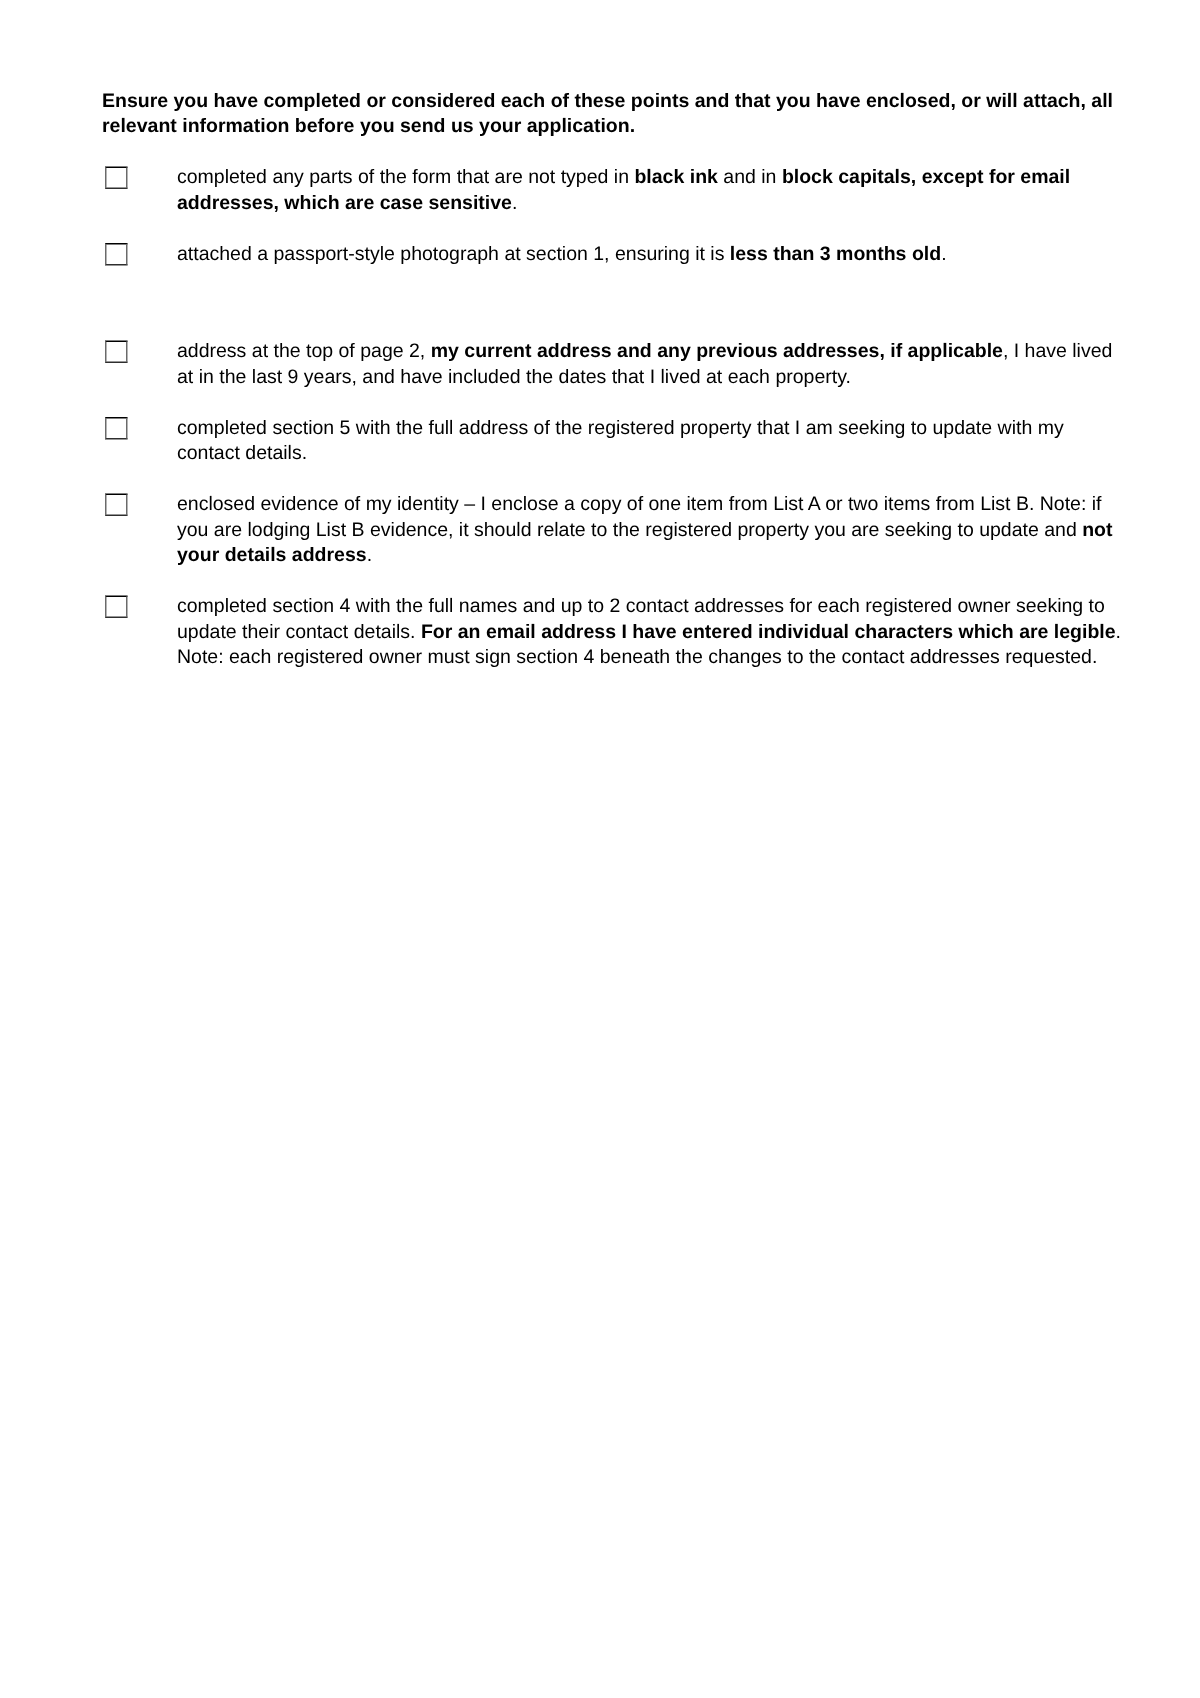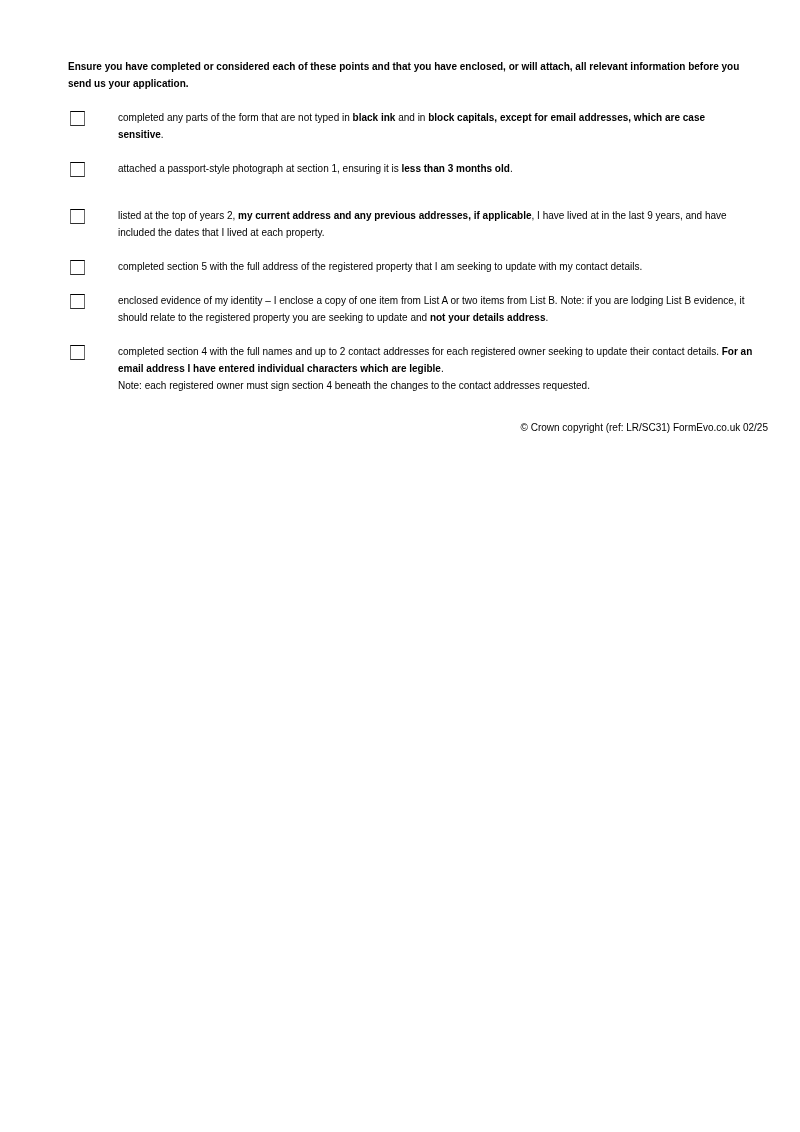--- a/index.html
+++ b/index.html
@@ -2,35 +2,35 @@
 <html><head>
 <meta charset="utf-8">
 <style>
   html, body { margin: 0; padding: 0; background: #ffffff; }
   .page {
     position: relative;
     width: 800px;
     height: 1132px;
     background: #ffffff;
     font-family: "Liberation Sans", sans-serif;
-    font-size: 10px;
+    font-size: 13px;
     line-height: 17px;
     color: #000000;
     overflow: hidden;
   }
   .doc {
     position: absolute;
     left: 68px;
     top: 58px;
     width: 685px;
   }
   .para { margin: 0 0 17px 0; }
   .intro { font-weight: bold; }
   .row { display: flex; margin: 0 0 17px 0; }
-  .row.extra-gap { margin-bottom: 30px; }
+  .row.extra-gap { margin-bottom: 48px; }
   .box-col { flex: 0 0 50px; width: 50px; }
   .box {
     display: block;
     width: 13px;
     height: 13px;
     margin: 2px 0 0 2px;
     background: #ffffff;
     border: 1.5px solid #6a6a6a;
     border-top-color: #000000;
     border-bottom-color: #2e2e2e;
@@ -59,36 +59,35 @@
         <div class="row extra-gap">
     <div class="box-col">
       <span class="box"></span>
     </div>
     <div class="itext"><span>attached a passport-style photograph at section 1, ensuring it is </span><b>less than 3 months old</b><span>.</span></div>
   </div>
         <div class="row">
     <div class="box-col">
       <span class="box"></span>
     </div>
-    <div class="itext"><span>listed at the top of years 2, </span><b>my current address and any previous addresses, if applicable</b><span>, I have lived at in the last 9 years, and have included the dates that I lived at each property.</span></div>
+    <div class="itext"><span>address at the top of page 2, </span><b>my current address and any previous addresses, if applicable</b><span>, I have lived at in the last 9 years, and have included the dates that I lived at each property.</span></div>
   </div>
         <div class="row">
     <div class="box-col">
       <span class="box"></span>
     </div>
     <div class="itext"><span>completed section 5 with the full address of the registered property that I am seeking to update with my contact details.</span></div>
   </div>
         <div class="row">
     <div class="box-col">
       <span class="box"></span>
     </div>
     <div class="itext"><span>enclosed evidence of my identity – I enclose a copy of one item from List A or two items from List B. Note: if you are lodging List B evidence, it should relate to the registered property you are seeking to update and </span><b>not your details address</b><span>.</span></div>
   </div>
         <div class="row">
     <div class="box-col">
       <span class="box"></span>
     </div>
     <div class="itext"><span>completed section 4 with the full names and up to 2 contact addresses for each registered owner seeking to update their contact details. </span><b>For an email address I have entered individual characters which are legible</b><span>.</span><br><span>Note: each registered owner must sign section 4 beneath the changes to the contact addresses requested.</span></div>
   </div>
       </div>
-    <div class="footer">© Crown copyright (ref: LR/SC31) FormEvo.co.uk 02/25</div>
   </div>
 </div>
 
 </body></html>

